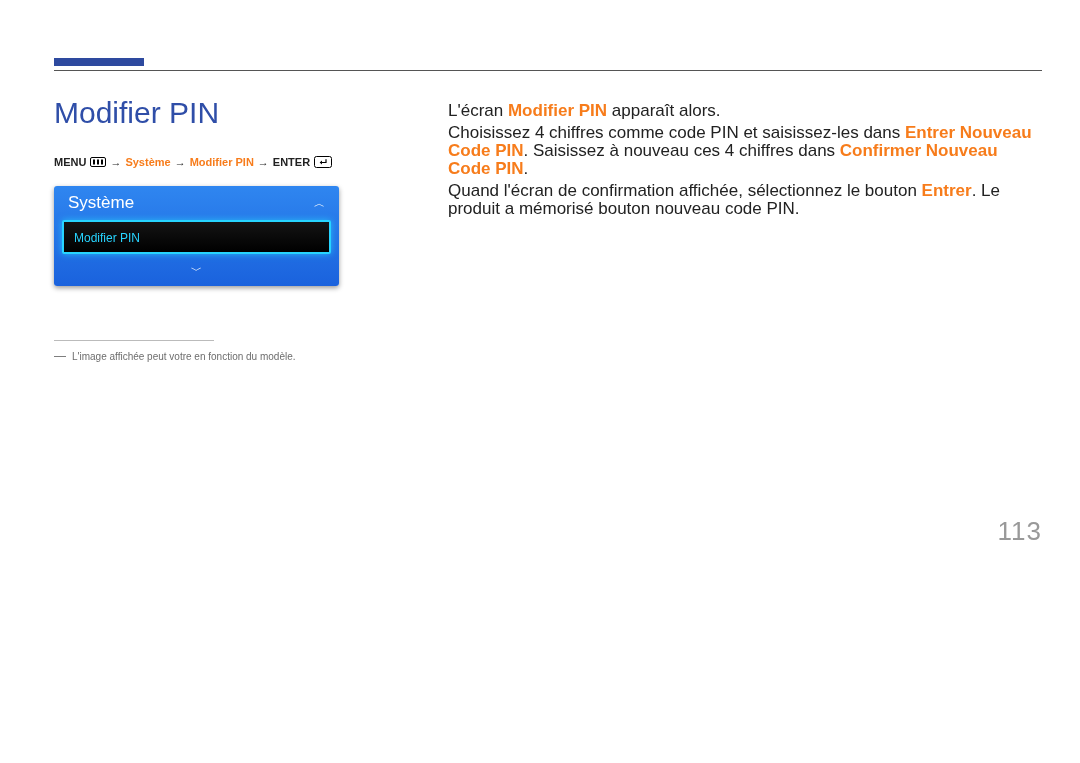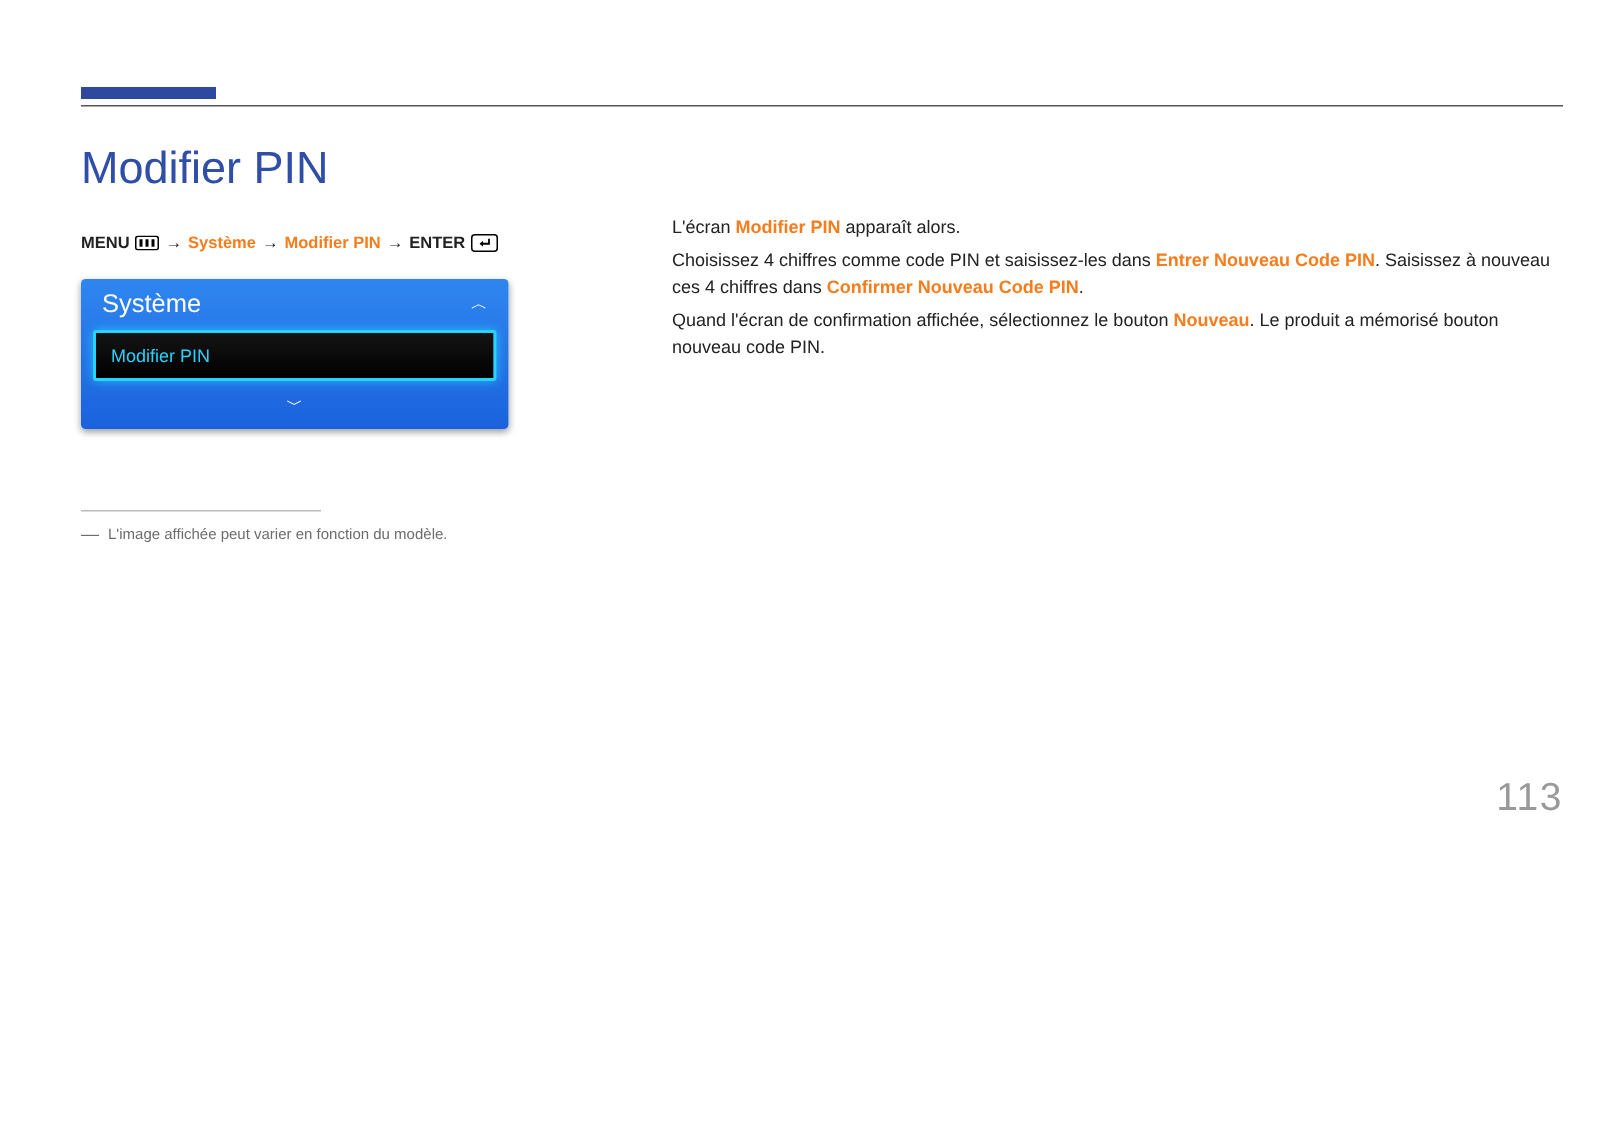--- a/index.html
+++ b/index.html
@@ -131,24 +131,23 @@
     color: var(--grey-600);
     display: flex;
     gap: 6px;
   }
   .footnote .dash {
     font-size: 12px;
     line-height: 10px;
   }
 
   .body-text {
-    font-size: 12px;
+    font-size: 17px;
     line-height: 18px;
     color: #222;
-    margin-top: 40px;
   }
   .body-text p {
     margin: 0 0 4px 0;
   }
   .body-text .accent { color: var(--accent-orange); font-weight: bold; }
 
   .page-number {
     position: absolute;
     right: 38px;
     bottom: 30px;
@@ -204,32 +203,32 @@
         <span class="menu-item-text">Modifier PIN</span>
       </div>
       <div class="menu-footer">
         <span class="menu-arrow">﹀</span>
       </div>
     </div>
 
     <div class="footnote-rule"></div>
     <div class="footnote">
       <span class="dash">―</span>
-      <span>L'image affichée peut varier en fonction du modèle.</span>
+      <span>L'image affichée peut votre en fonction du modèle.</span>
     </div>
 
   </div>
 
   <div class="right-col body-text">
     <p>
       <span>L'écran </span><span class="accent">Modifier PIN</span><span> apparaît alors.</span>
     </p>
     <p>
       <span>Choisissez 4 chiffres comme code PIN et saisissez-les dans </span><span class="accent">Entrer Nouveau Code PIN</span><span>. Saisissez à nouveau ces 4 chiffres dans </span><span class="accent">Confirmer Nouveau Code PIN</span><span>.</span>
     </p>
     <p>
-      <span>Quand l'écran de confirmation affichée, sélectionnez le bouton </span><span class="accent">Nouveau</span><span>. Le produit a mémorisé bouton nouveau code PIN.</span>
+      <span>Quand l'écran de confirmation affichée, sélectionnez le bouton </span><span class="accent">Entrer</span><span>. Le produit a mémorisé bouton nouveau code PIN.</span>
     </p>
   </div>
 
   <div class="page-number">113</div>
 
 </div>
 
 </body></html>

